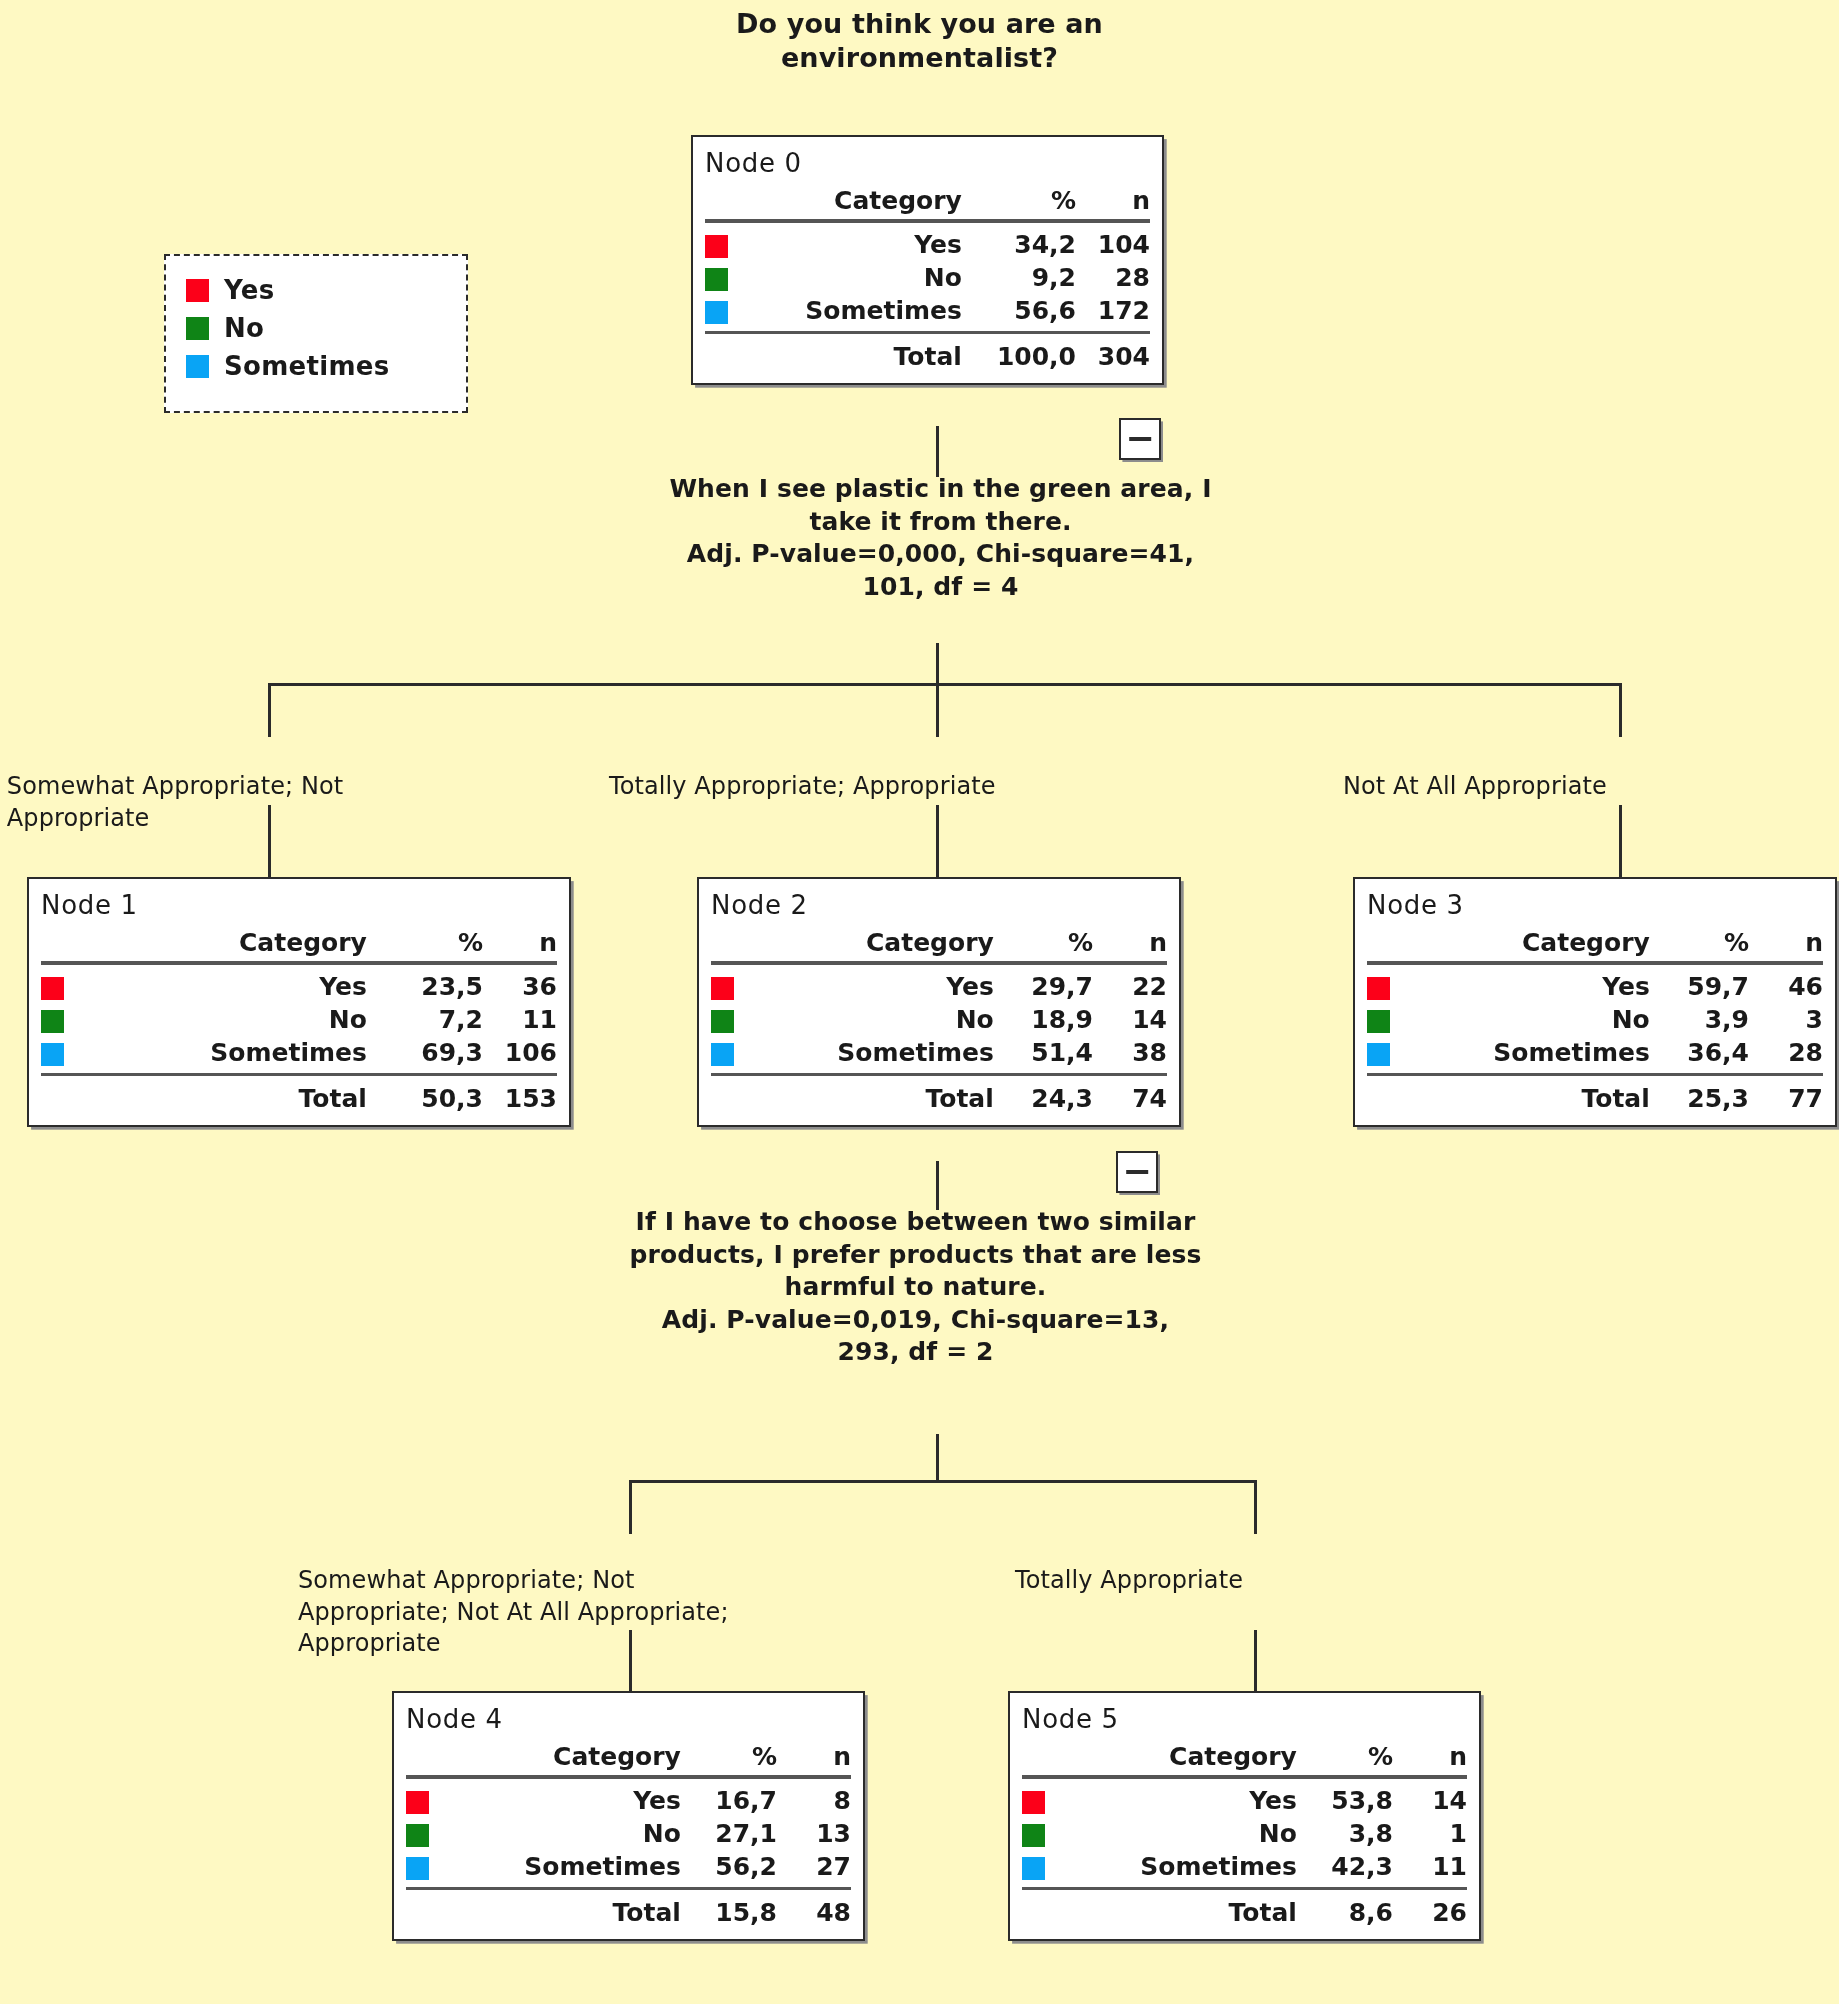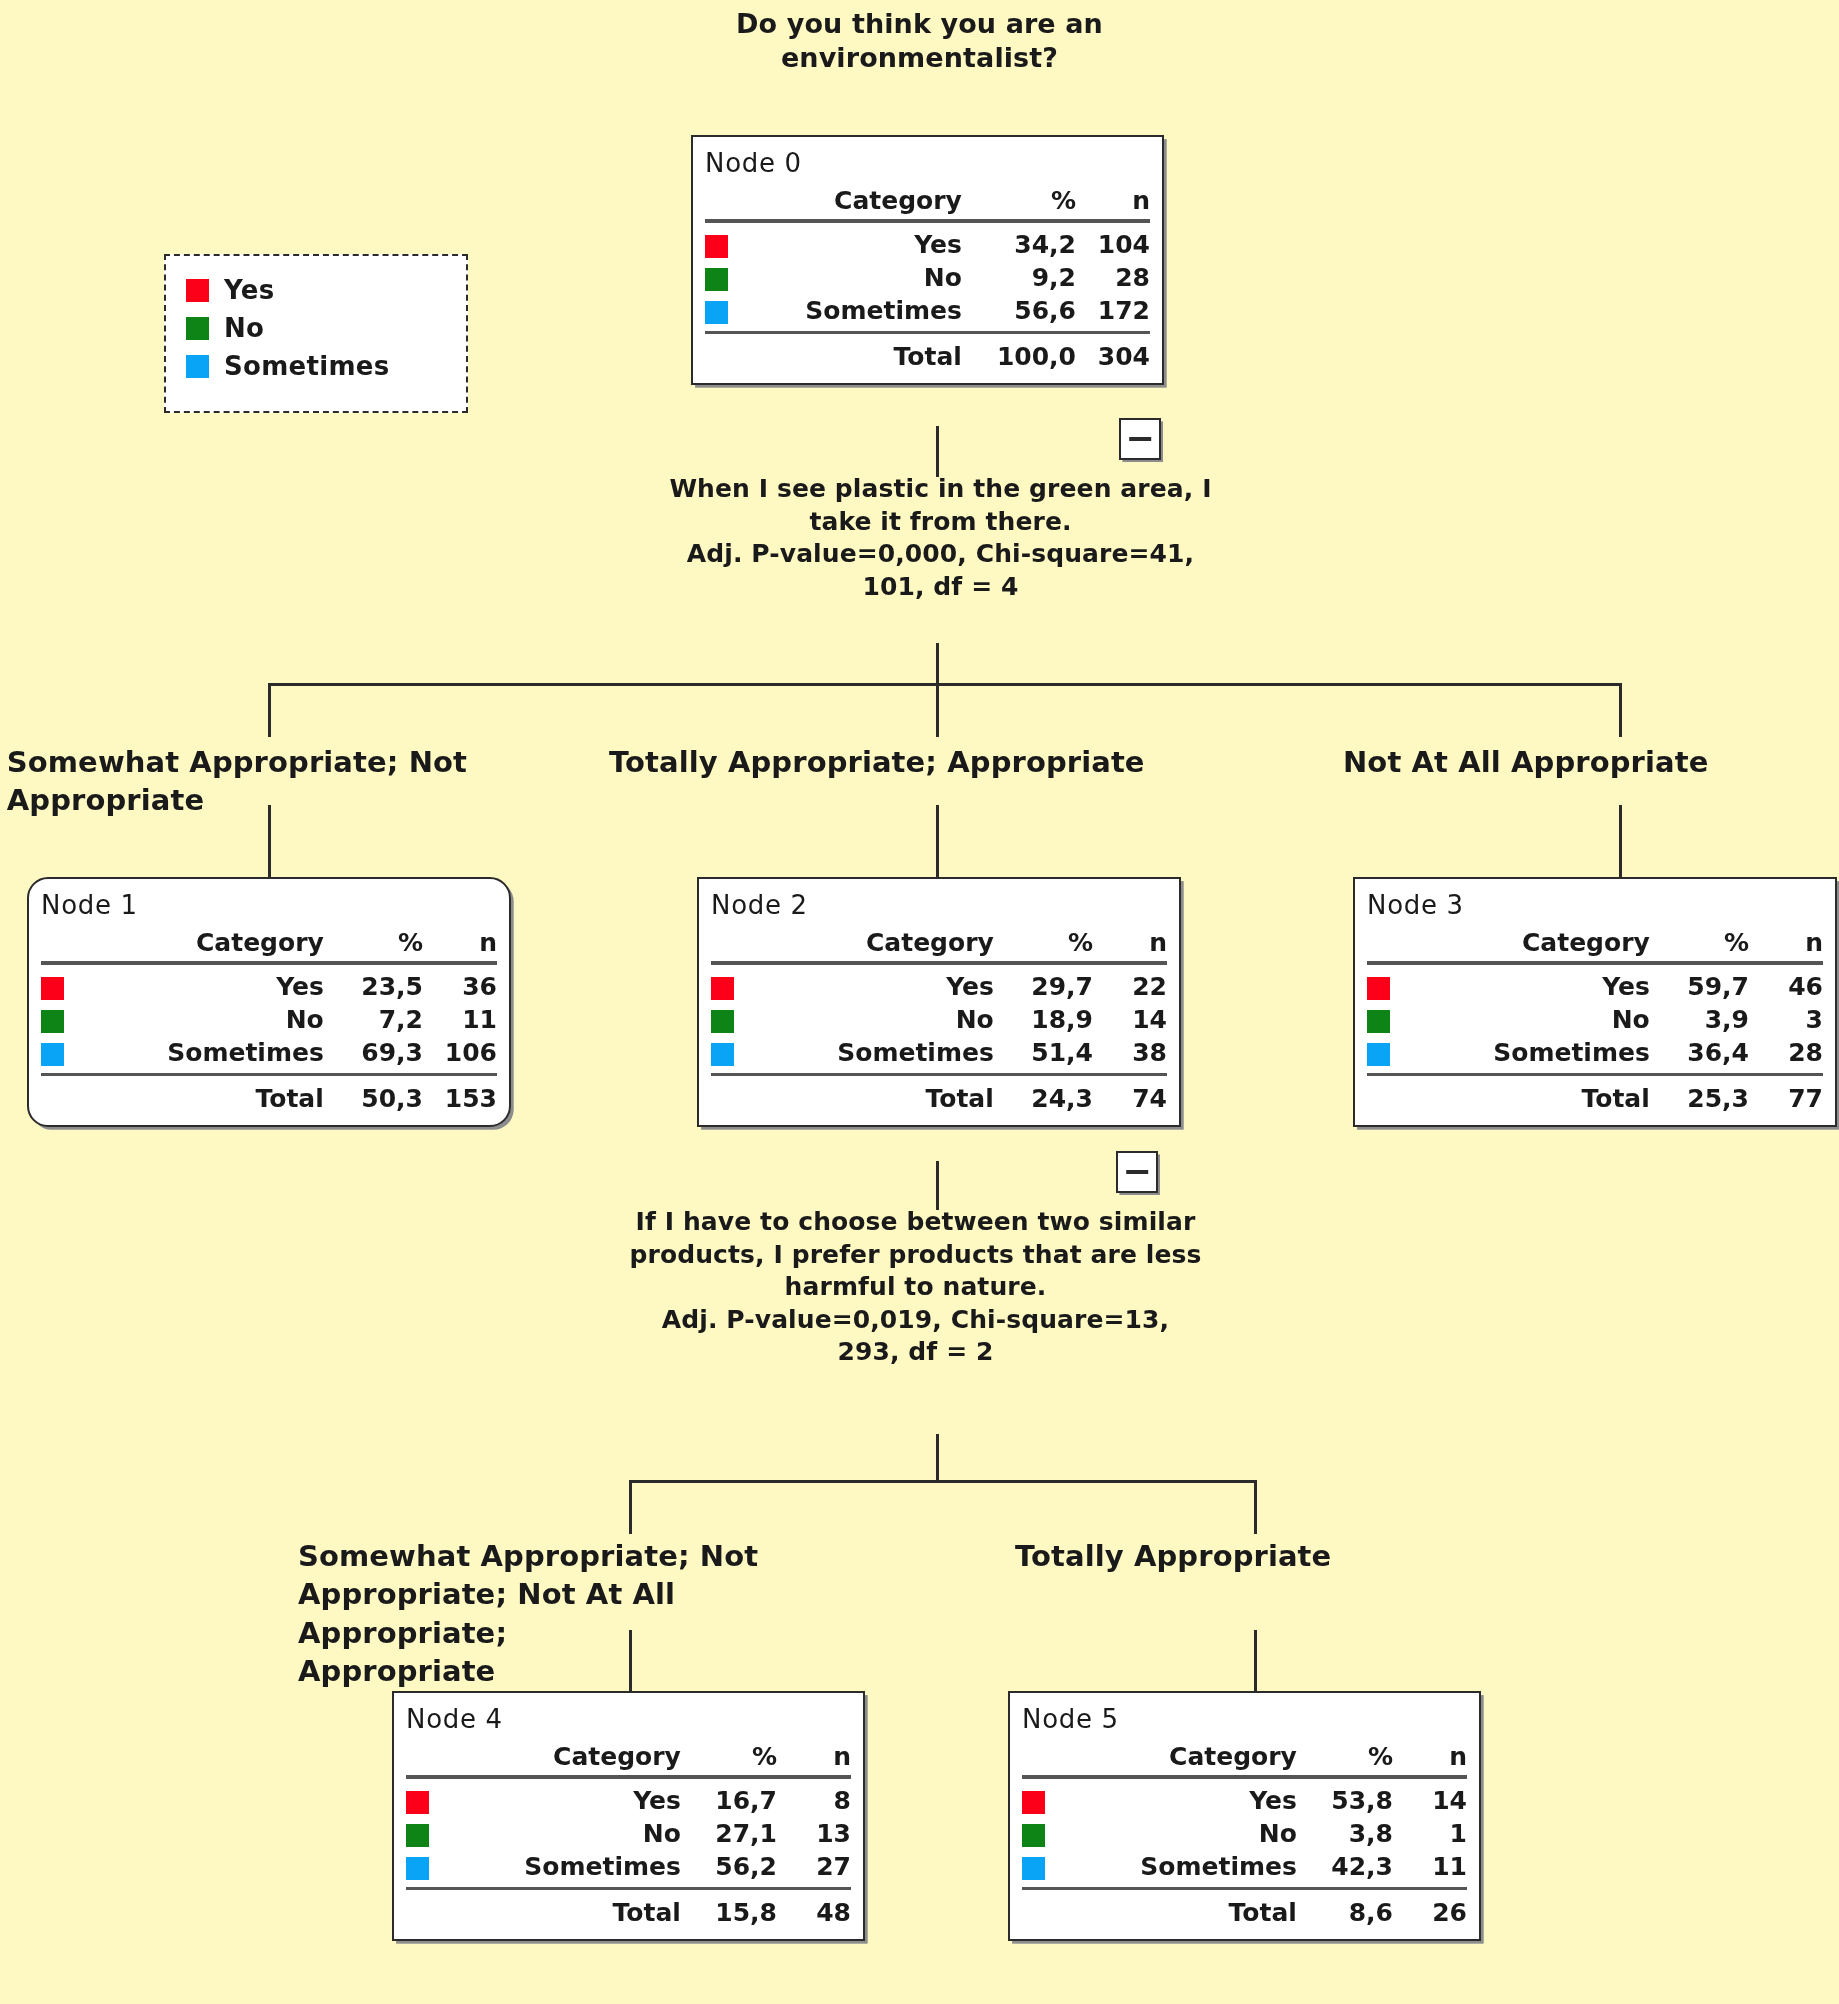--- a/index.html
+++ b/index.html
@@ -44,24 +44,25 @@
     position: absolute;
     text-align: center;
     font-size: 25px;
     font-weight: 700;
     line-height: 1.30;
     letter-spacing: 0.1px;
   }
 
   .branch-label {
     position: absolute;
-    font-size: 29px;
-    font-weight: 700;
+    font-size: 24px;
+    font-weight: 400;
     line-height: 1.32;
     letter-spacing: 0.1px;
+    margin-top: 28px;
   }
   .branch-label.center { text-align: left; }
   .branch-label.left   { text-align: left;   }
 
   
   .node {
     position: absolute;
     background: #ffffff;
     border: 2.7px solid #2b2b2b;
     box-sizing: border-box;
@@ -249,21 +250,21 @@
     <div>Totally Appropriate; Appropriate</div>
   </div>
   <div class="branch-label center" style="left:1343px; top:743px; width:487px;">
     <div>Not At All Appropriate</div>
   </div>
 
   <div class="line-v" style="left:268px; top:805px; height:74px;"></div>
   <div class="line-v" style="left:936px; top:805px; height:74px;"></div>
   <div class="line-v" style="left:1619px; top:805px; height:74px;"></div>
 
-  <div class="node" style="left:27px; top:877px; width:484px;border-radius:21px;">
+  <div class="node" style="left:27px; top:877px; width:544px;">
     <div class="node-title">Node 1</div>
     <table class="node-table">
       <tbody>
           <tr class="hdr">
         <td class="sw-cell"></td>
         <td class="cat-cell">Category</td>
         <td class="pct-cell">%</td>
         <td class="n-cell">n</td>
       </tr>
       <tr class="rule-row">

